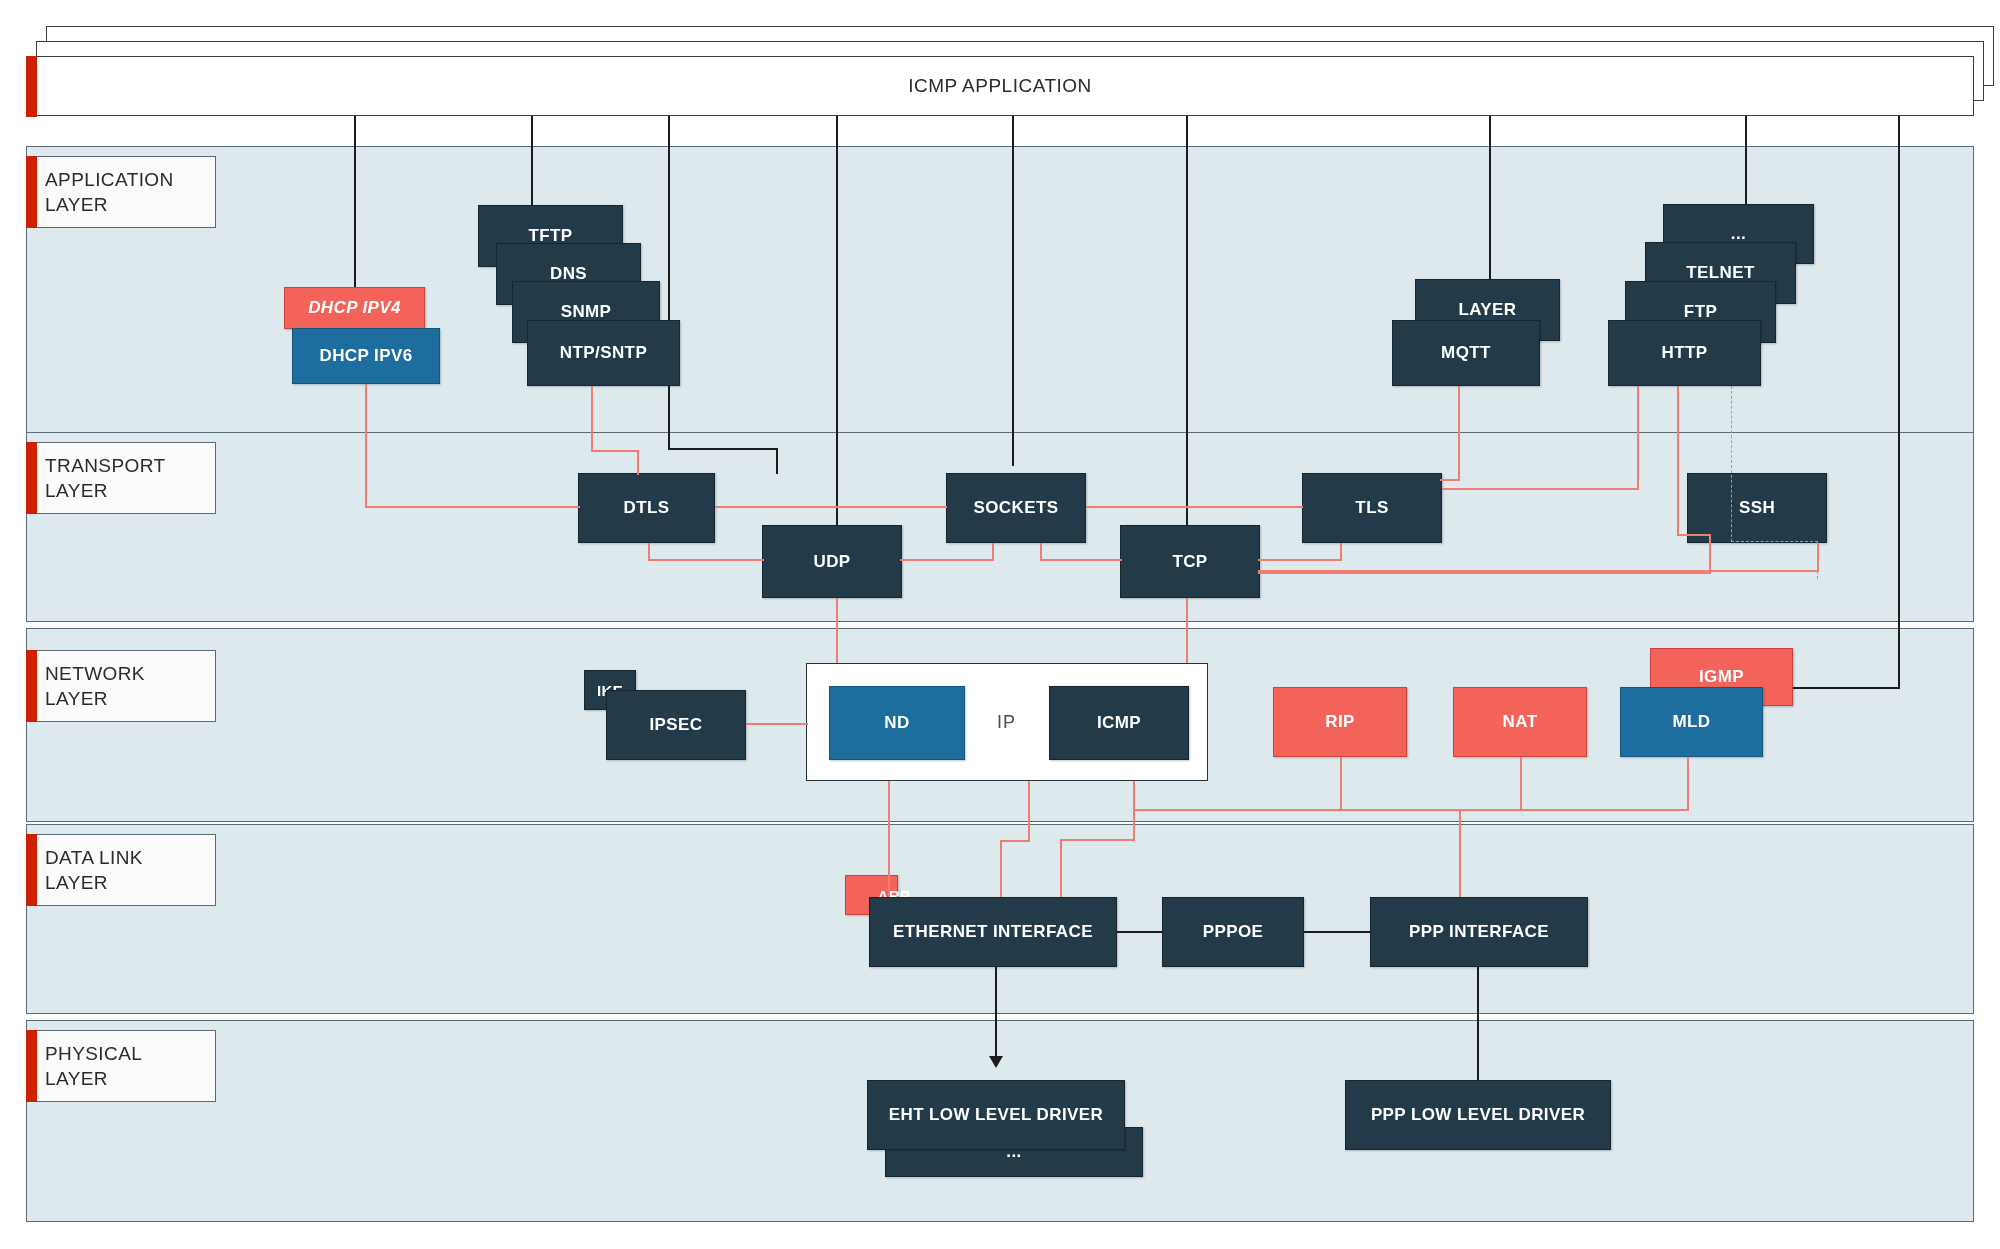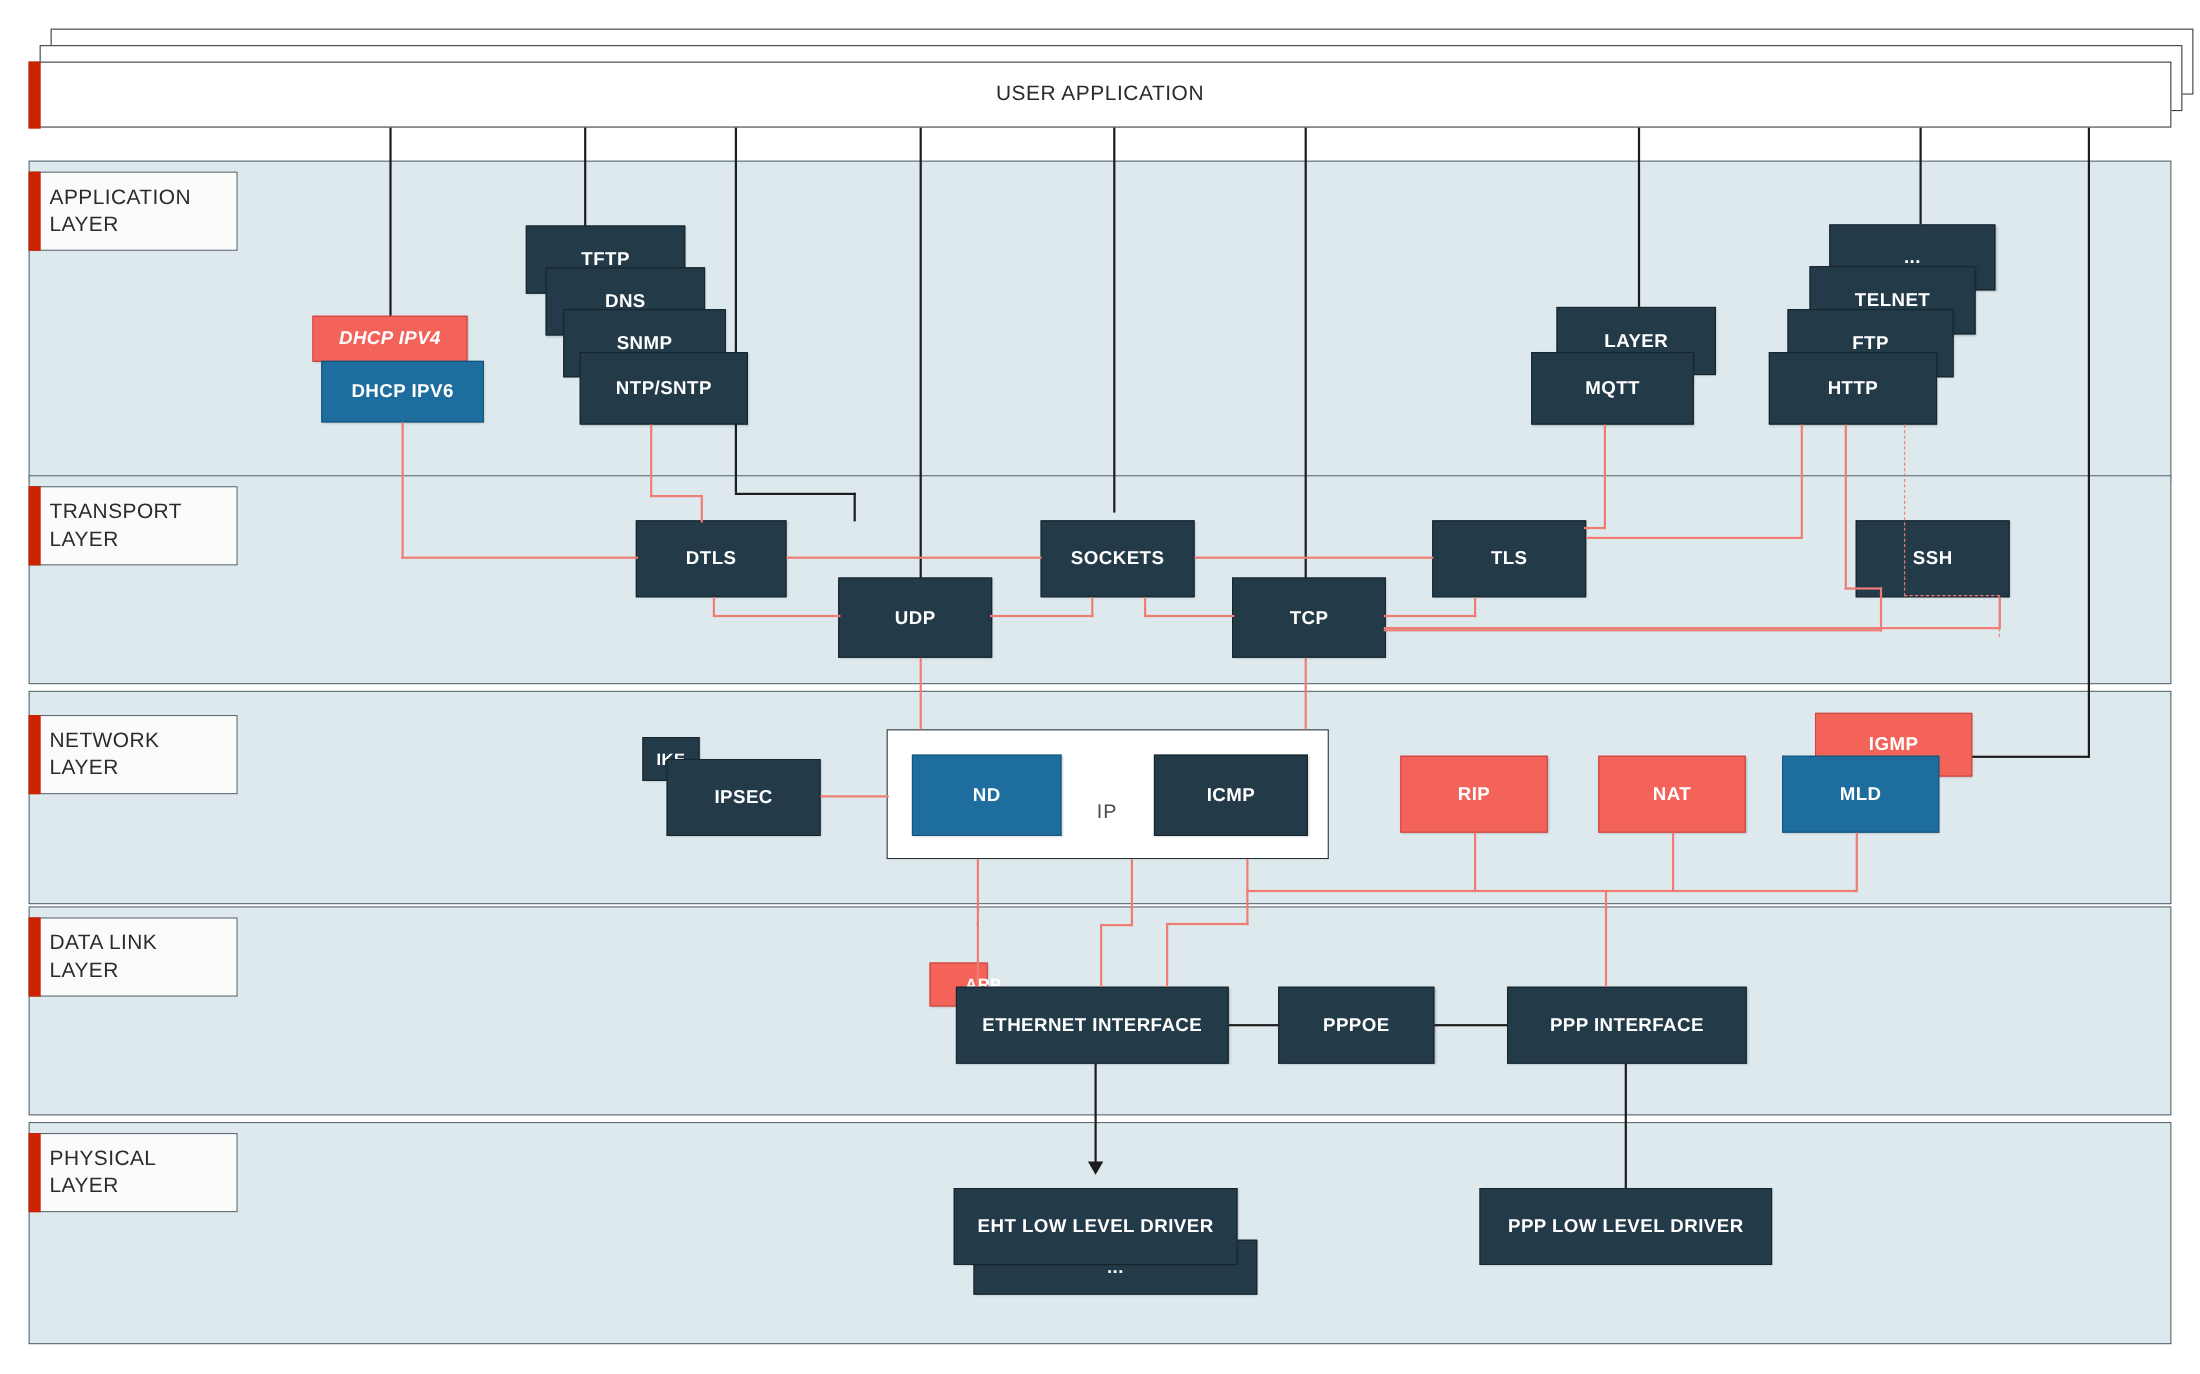--- a/index.html
+++ b/index.html
@@ -26,21 +26,21 @@
   .node{display:flex;align-items:center;justify-content:center;text-align:center;
         font-weight:700;letter-spacing:.4px;color:#ffffff;font-size:17px;
         box-shadow:1px 1px 2px rgba(0,0,0,.22);}
   .n-dark{background:#233b49;border:1px solid #16252e;}
   .n-red {background:#f4635a;border:1px solid #c9443c;}
   .n-blue{background:#1d6e9e;border:1px solid #14557b;}
   .n-white{background:#ffffff;border:1.6px solid #24323a;}
   .tiny{font-size:15px;}
 
   
-  .ip-label{position:absolute;color:#4c4c4c;font-size:18px;font-weight:400;letter-spacing:1px;margin-top:16px;}
+  .ip-label{position:absolute;color:#4c4c4c;font-size:18px;font-weight:400;letter-spacing:1px;}
 
   
   .ln{position:absolute;background:#1c1c1c;}
   .lnr{position:absolute;background:#ef7d74;}
   .dash-v{position:absolute;border-left:1.6px dashed #ef7d74;}
   .dash-h{position:absolute;border-top:1.6px dashed #ef7d74;}
   .arrow-down{position:absolute;width:0;height:0;border-left:7px solid transparent;
               border-right:7px solid transparent;border-top:12px solid #1c1c1c;}
 
   
@@ -49,21 +49,21 @@
 </style>
 </head>
 <body>
 
 <div id="stage">
 
   <div class="abs ua-frame" style="left:46px;top:26px;width:1948px;height:60px;"></div>
   <div class="abs ua-frame" style="left:36px;top:41px;width:1948px;height:60px;"></div>
   <div class="abs ua-front" style="left:26px;top:56px;width:1948px;height:60px;">
     <div class="abs ua-accent" style="left:-1.5px;top:-1.5px;bottom:-1.5px;width:11px;"></div>
-    <span class="ua-label">USER APPLICATION</span>
+    <span class="ua-label">ICMP APPLICATION</span>
   </div>
 
   <div class="abs layer-band" style="left:26px;top:146px;width:1948px;height:292px;"></div>
   <div class="abs layer-band" style="left:26px;top:432px;width:1948px;height:190px;"></div>
   <div class="abs layer-band" style="left:26px;top:628px;width:1948px;height:194px;"></div>
   <div class="abs layer-band" style="left:26px;top:824px;width:1948px;height:190px;"></div>
   <div class="abs layer-band" style="left:26px;top:1020px;width:1948px;height:202px;"></div>
 
   <div class="ln" style="left:354px;top:116px;width:2.4px;height:178px;"></div>
   <div class="ln" style="left:531px;top:116px;width:2.4px;height:93px;"></div>

